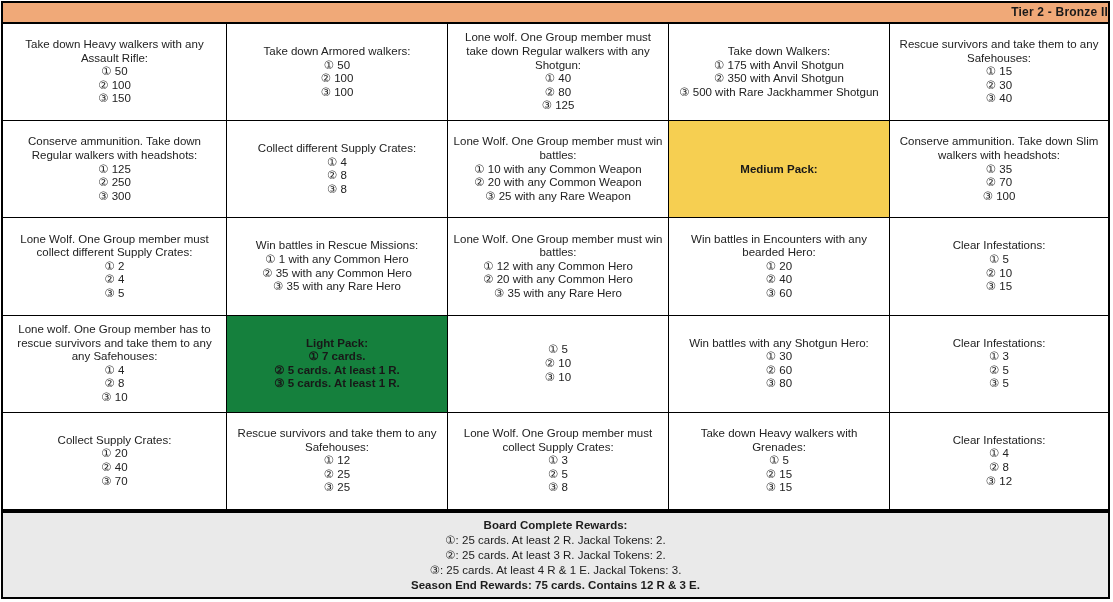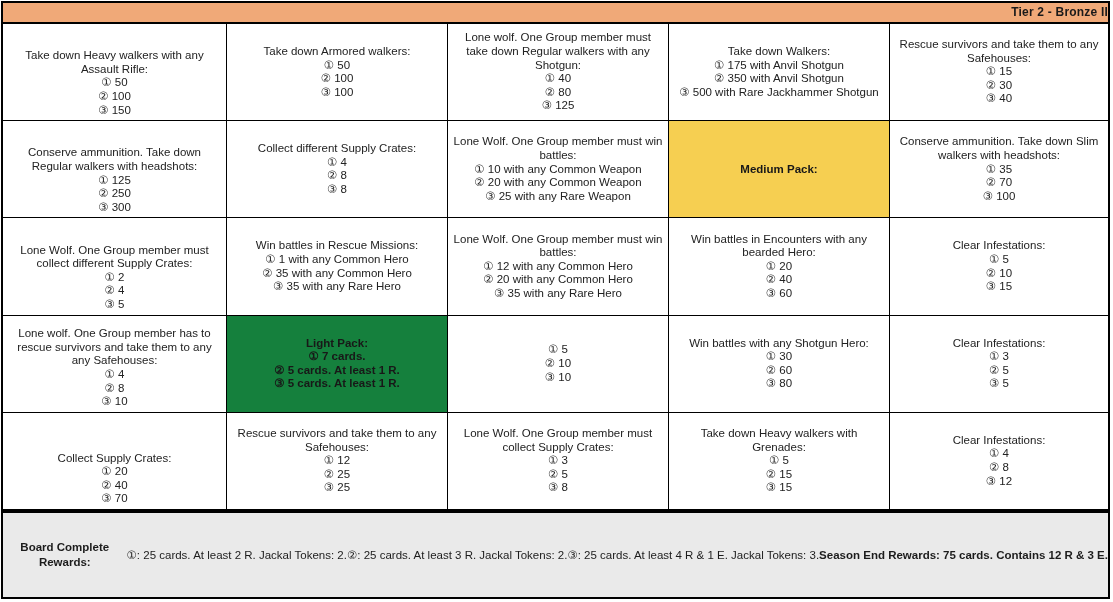--- a/index.html
+++ b/index.html
@@ -59,21 +59,21 @@
     text-align: center;
     padding: 3px 5px;
     font-size: 11.5px;
     color: #222222;
     line-height: 13.6px;
     overflow: hidden;
   }
   .cell:last-child {
     border-right: none;
   }
-  .c0 { flex: 0 0 224px; justify-content: flex-end; }
+  .c0 { flex: 0 0 224px; }
   .c1 { flex: 0 0 221px; align-items: center; }
   .c2 { flex: 0 0 221px; }
   .c3 { flex: 0 0 221px; }
   .c4 { flex: 1 1 auto; }
 
   .cell-title {
     white-space: pre-line;
   }
   .tier-list {
     margin: 0;
@@ -89,21 +89,21 @@
   }
   .cell.pack-medium { background: #f6cf51; gap: 11px; }
   .cell.pack-light  { background: #15803d; }
 
   .footer {
     flex: none;
     height: 84px;
     background: #eaeaea;
     border-top: 2px solid #000000;
     display: flex;
-    flex-direction: row;
+    flex-direction: column;
     align-items: center;
     justify-content: center;
     text-align: center;
     font-size: 11.5px;
     line-height: 15px;
     color: #1c1c1c;
   }
   .footer .f-title { font-weight: bold; }
   .footer .f-line  { white-space: nowrap; }
   .footer .f-season { font-weight: bold; }

